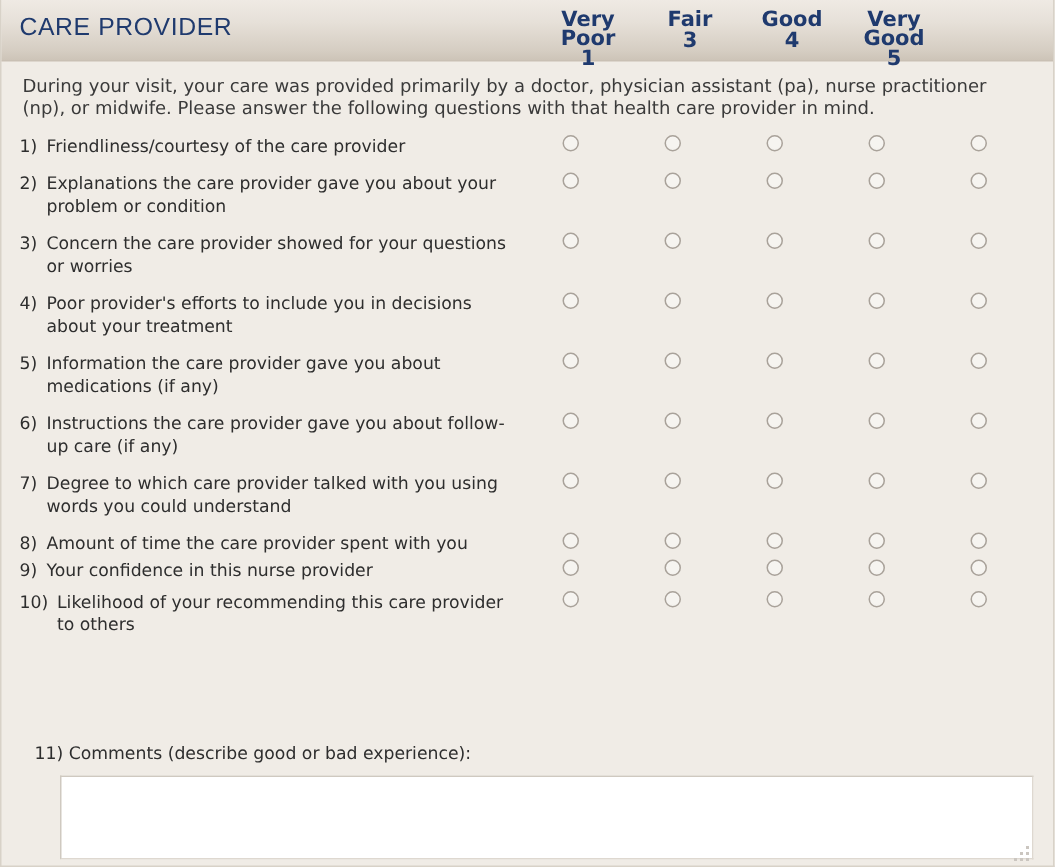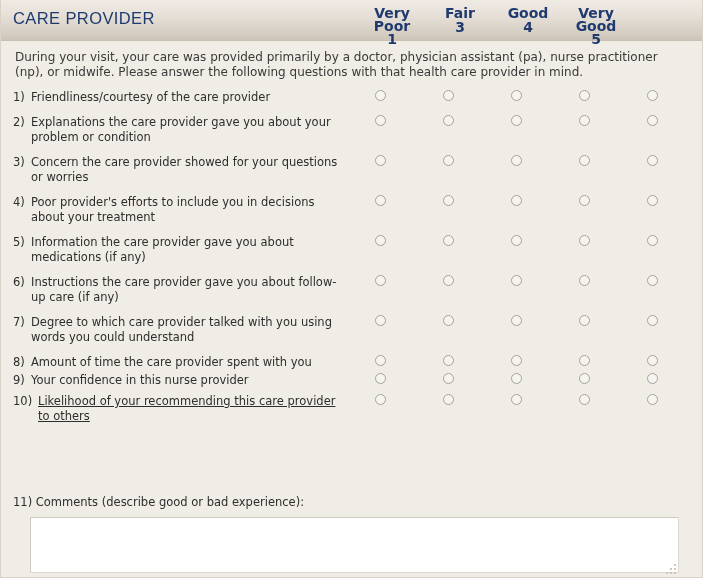--- a/index.html
+++ b/index.html
@@ -108,21 +108,20 @@
     position: absolute;
     left: 12px;
     top: 0;
   }
   .q-text .q-body {
     display: block;
     padding-left: 18px;
   }
   .q-text.wide .q-body {
     padding-left: 25px;
-    text-decoration: underline;
   }
 
   .q-radios {
     position: relative;
     width: 340px;
     display: flex;
   }
   .radio-cell {
     width: 68px;
     display: flex;
@@ -137,21 +136,21 @@
     border: 1px solid #a9a29a;
     background: radial-gradient(circle at 50% 45%,
                 #f6f4f0 0%, #f6f4f0 55%, #e7e3dc 100%);
     box-shadow: inset 0 0 1px #ffffff;
     cursor: pointer;
   }
 
   
   .comments-block {
     margin-top: 2px;
-    padding: 0 0 0 0;
+    padding: 0 0 0 10px;
   }
   .comments-label {
     padding-left: 12px;
     font-size: 11.5px;
     line-height: 15px;
     color: #2e2e2e;
     font-family: "DejaVu Sans", sans-serif;
   }
   .comments-wrap {
     margin: 7px 0 0 29px;

